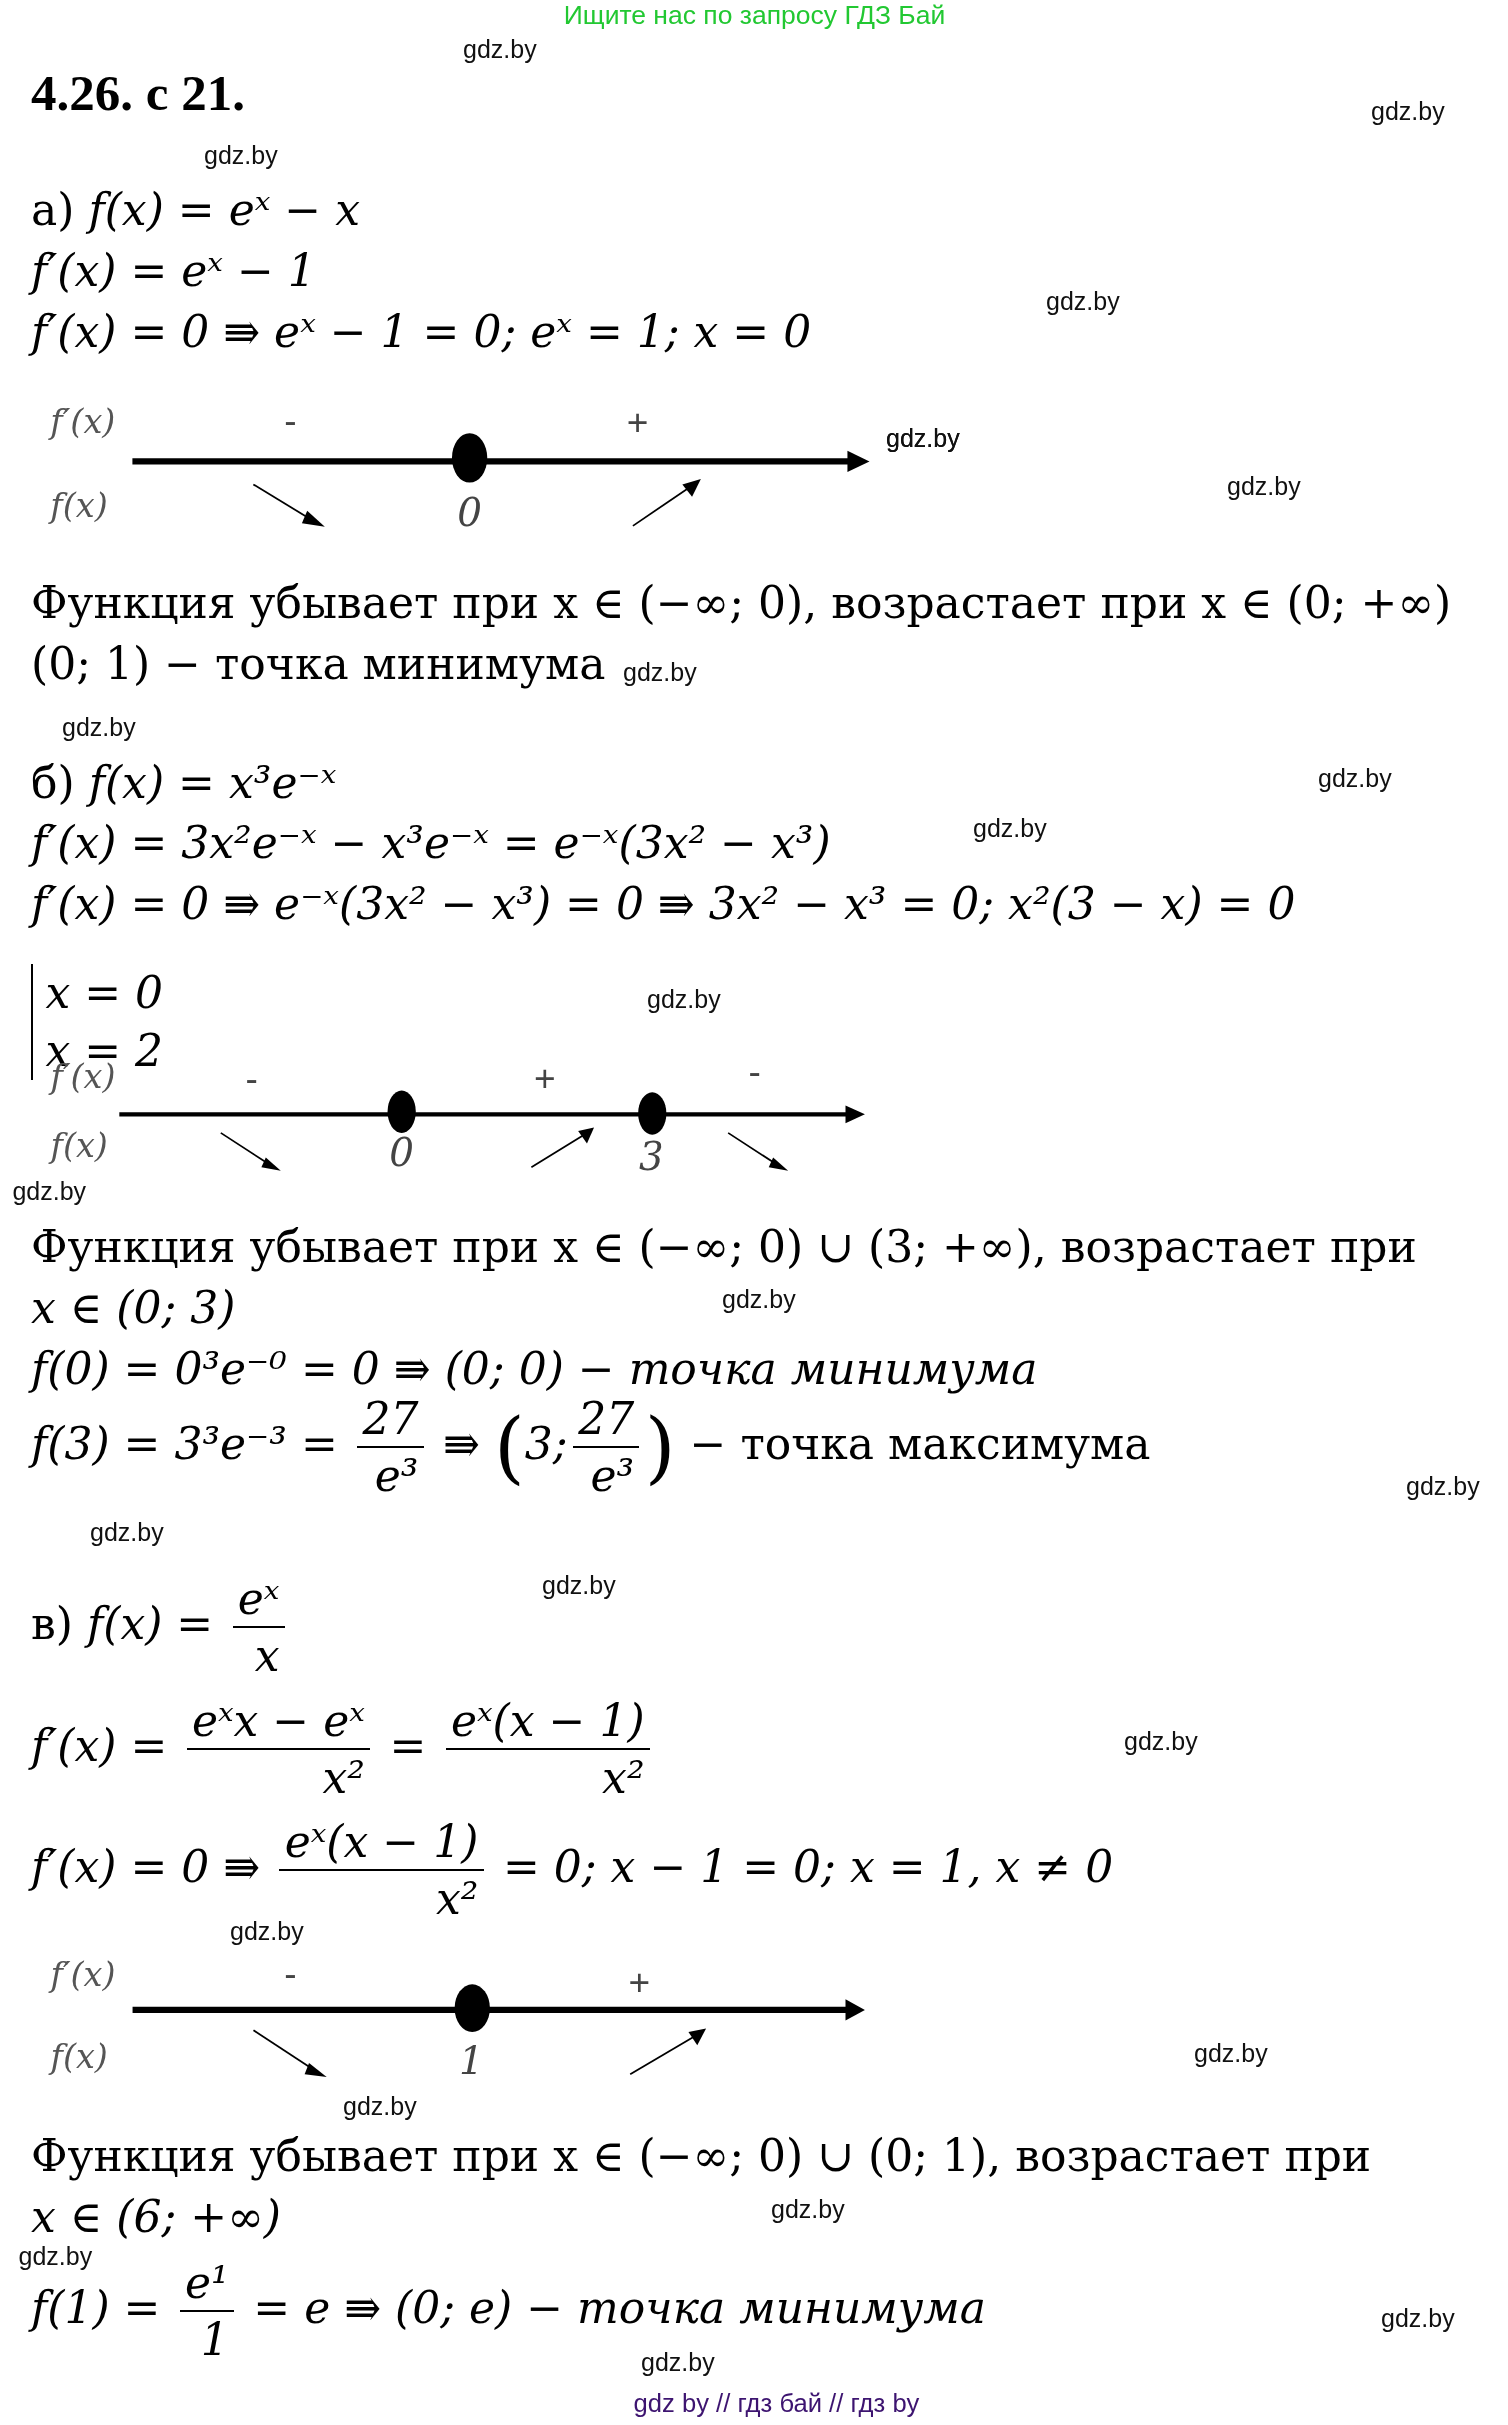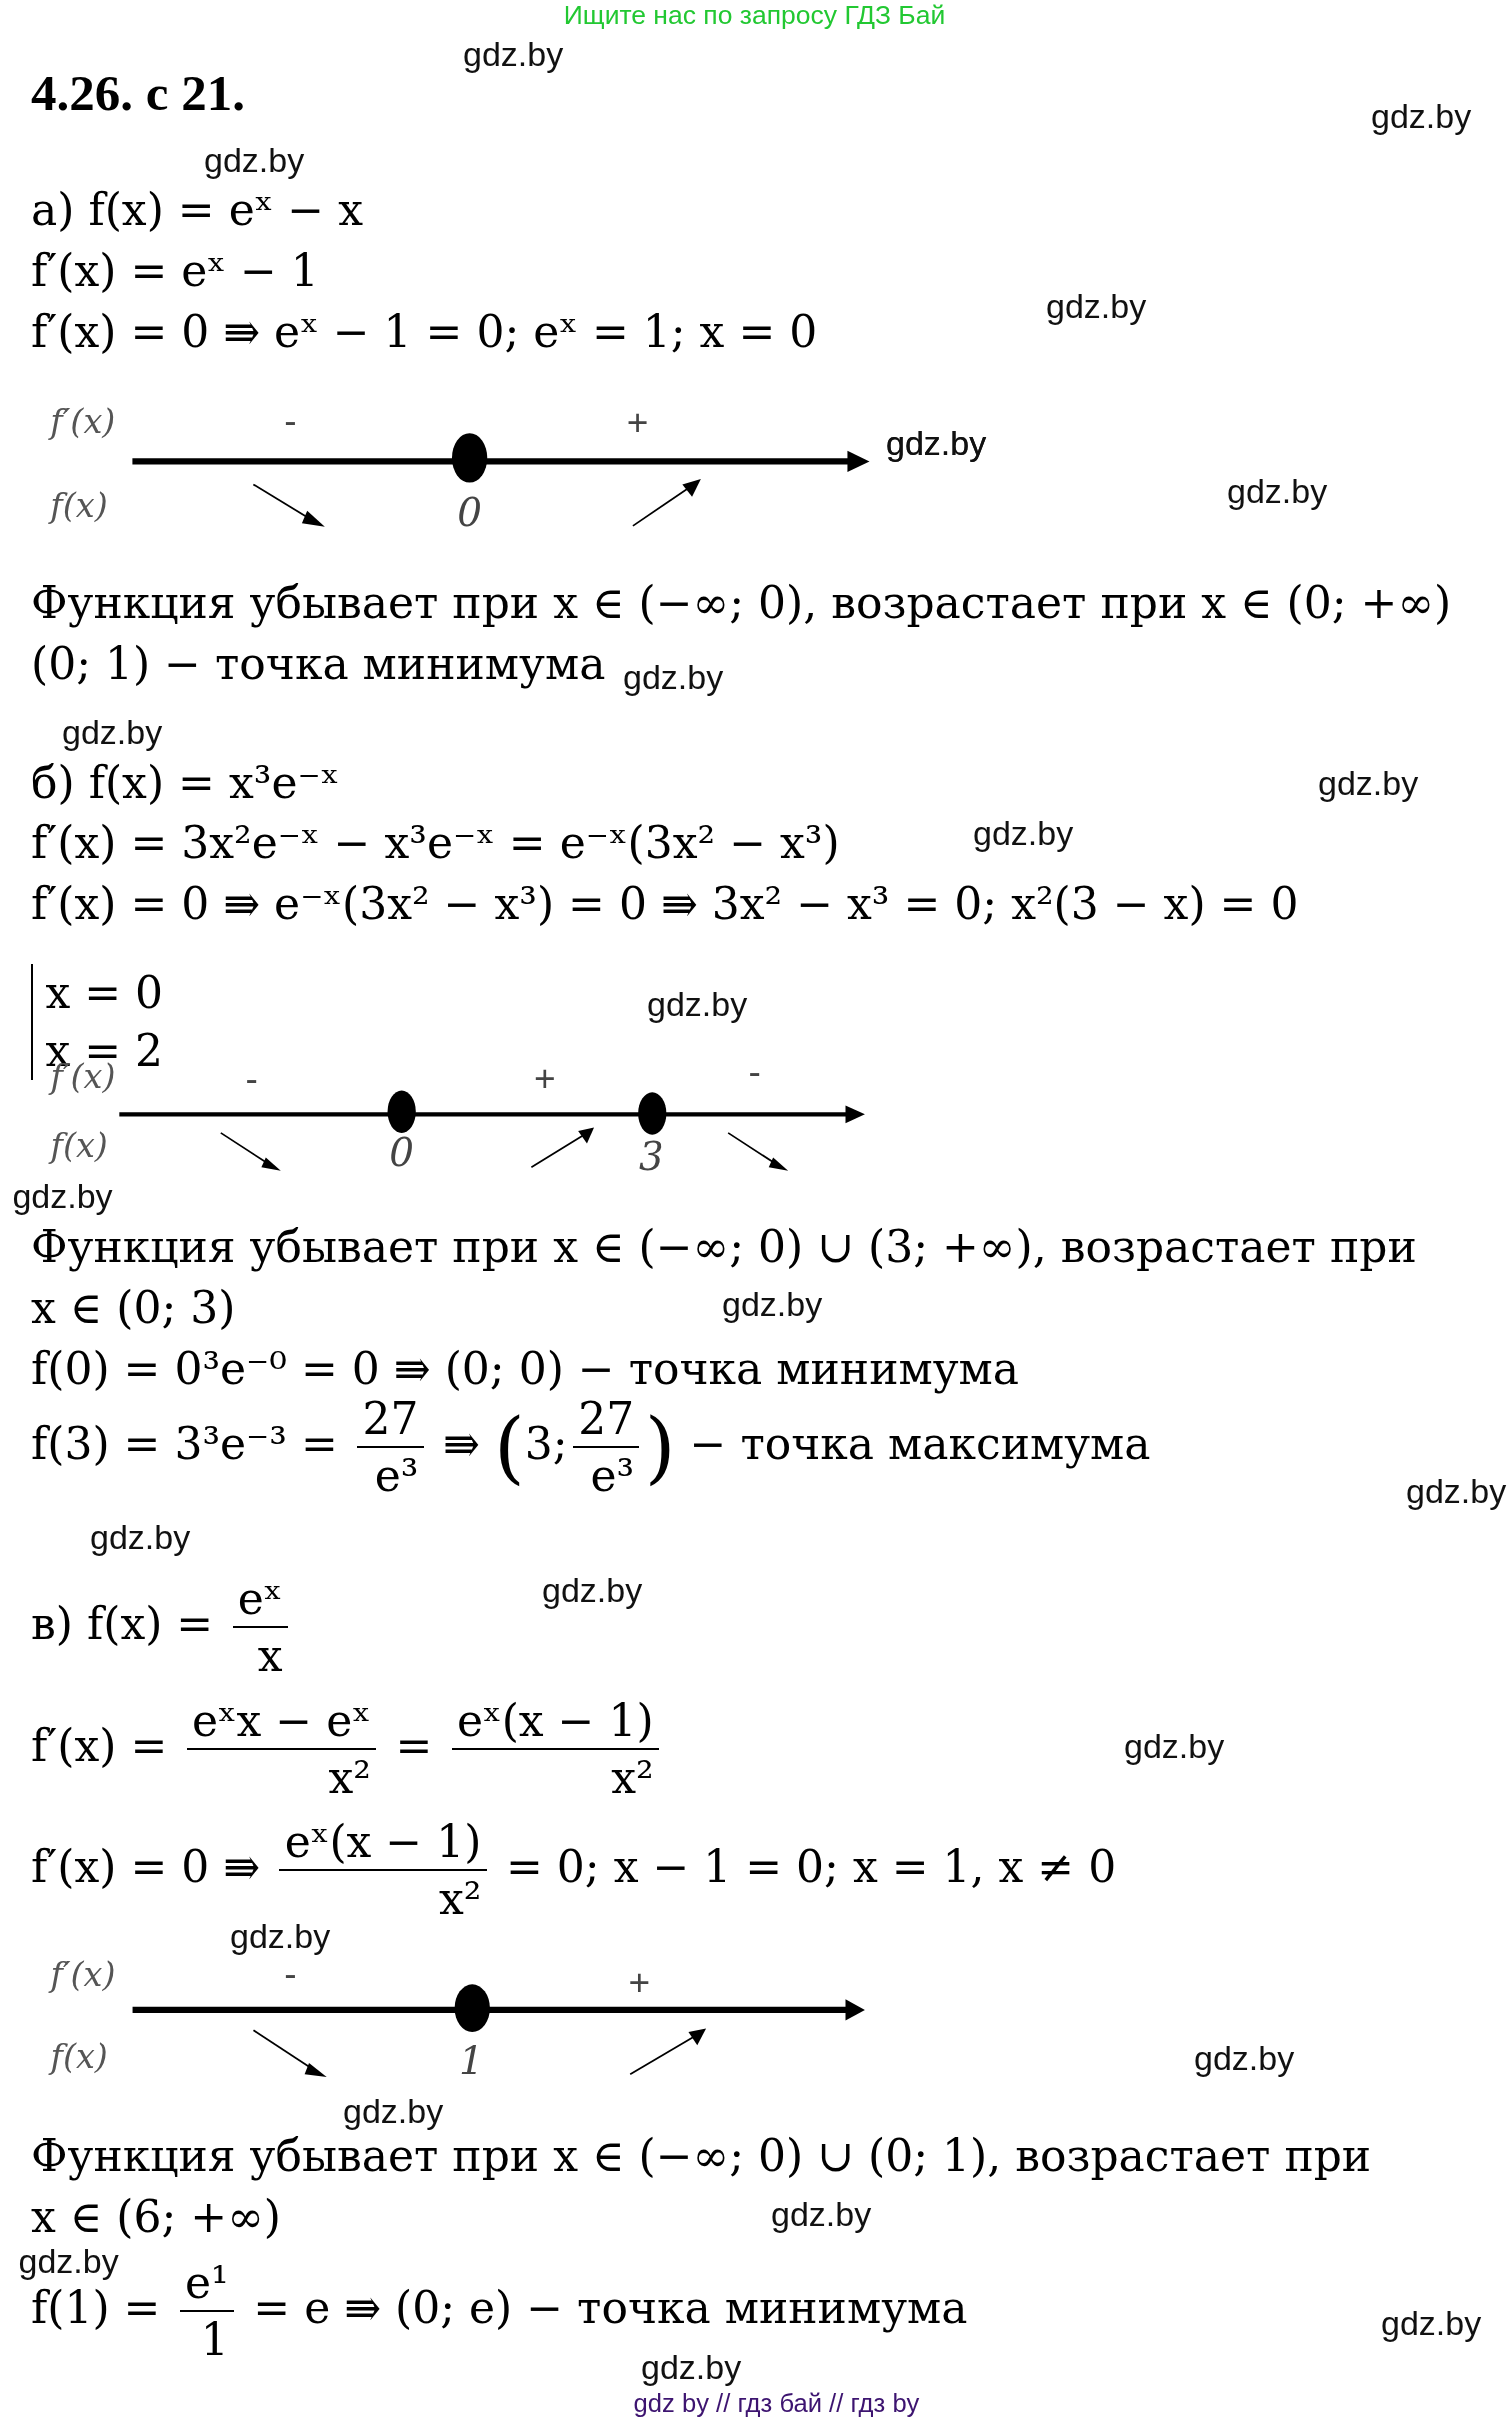--- a/index.html
+++ b/index.html
@@ -3,24 +3,24 @@
 <meta charset="utf-8">
 <style>
   html, body { margin:0; padding:0; background:#ffffff; }
   body { width:1509px; height:2426px; position:relative; overflow:hidden;
          font-family:"DejaVu Serif", serif; color:#000; }
   .abs { position:absolute; white-space:nowrap; }
   .top-banner { left:0; width:1509px; top:0; text-align:center; color:#22c832;
          font-family:"Liberation Sans", sans-serif; font-size:26.5px; line-height:30px; }
   .footer { left:0; width:1509px; top:2389px; text-align:center; color:#3d1470;
          font-family:"Liberation Sans", sans-serif; font-size:25.6px;padding-left:22px; }
-  .wm { color:#111; font-family:"Liberation Sans", sans-serif; font-size:34px; }
+  .wm { color:#111; font-family:"Liberation Sans", sans-serif; font-size:25px; }
   .title { left:31px; top:64px; font-family:"Liberation Serif", serif; font-weight:bold; font-size:51px; }
   .line { left:31px; font-size:44px; line-height:53px; }
-  .m { }
+  .m { font-style:italic; }
   .frac { display:inline-block; vertical-align:middle; text-align:right; margin:0 5.3px; }
   .frac > span { display:block; padding:0 5.3px; line-height:55px; }
   .frac > span.num { border-bottom:2.6px solid #000; }
   .bigparen { font-size:79px; vertical-align:middle; font-weight:200; line-height:1; }
   .system { left:31px; font-size:44px; line-height:58px; border-left:2.6px solid #000; padding-left:12.4px; }
   .nl { position:absolute; }
   .nl svg { overflow:visible; }
   .nl-label { font-family:"DejaVu Serif", serif; font-style:italic; font-size:38px; fill:#555; }
   .nl-sign { font-family:"Liberation Sans", sans-serif; font-size:42px; fill:#444; }
   .nl-point { font-family:"DejaVu Serif", serif; font-style:italic; font-size:44px; fill:#444; }

